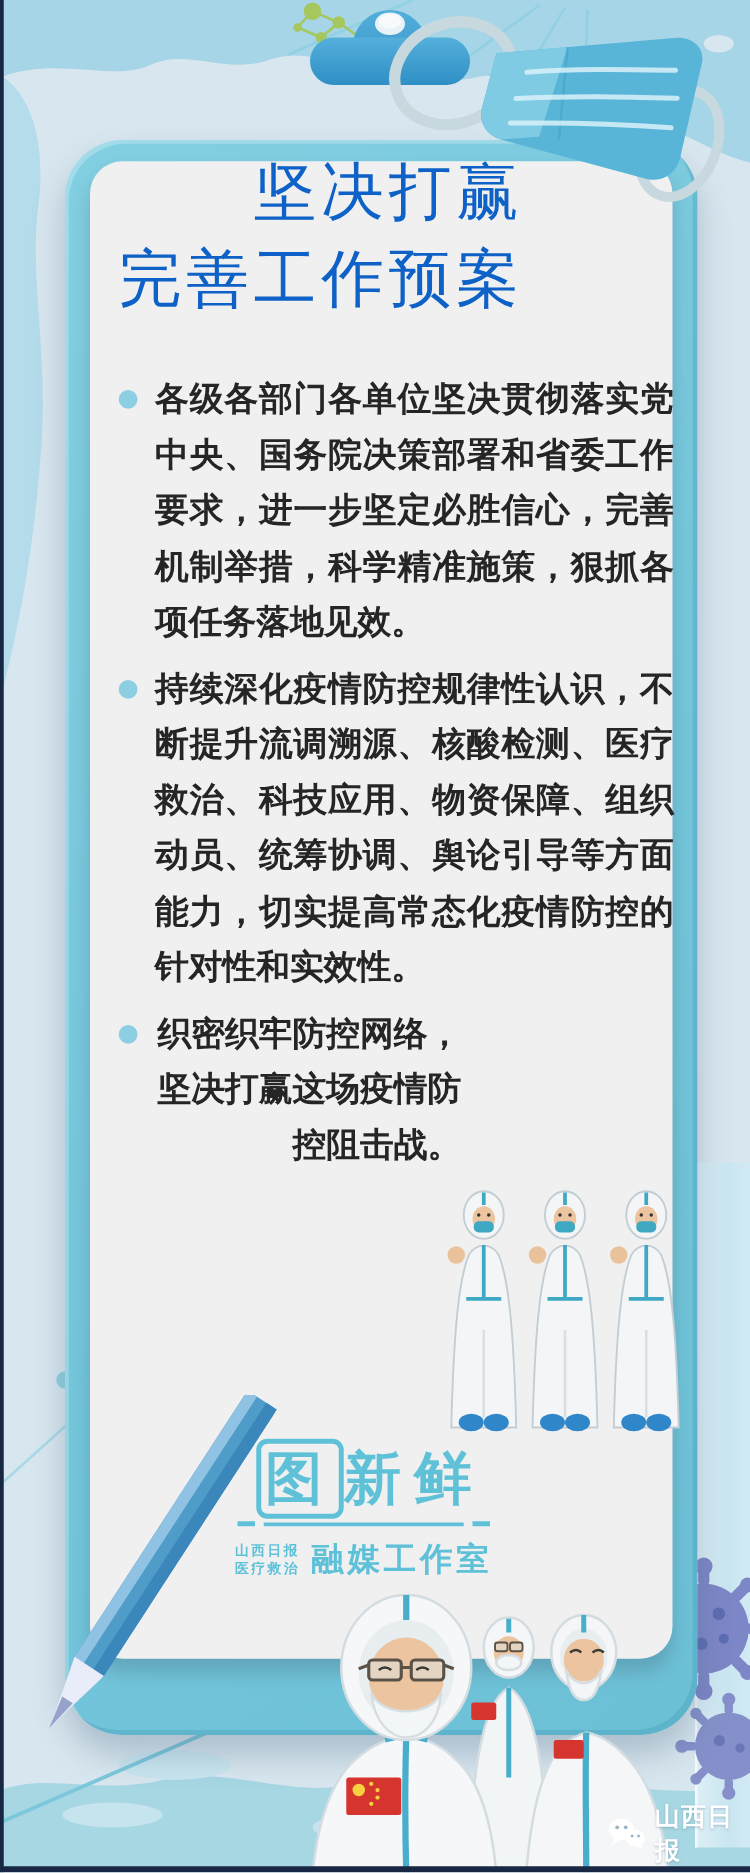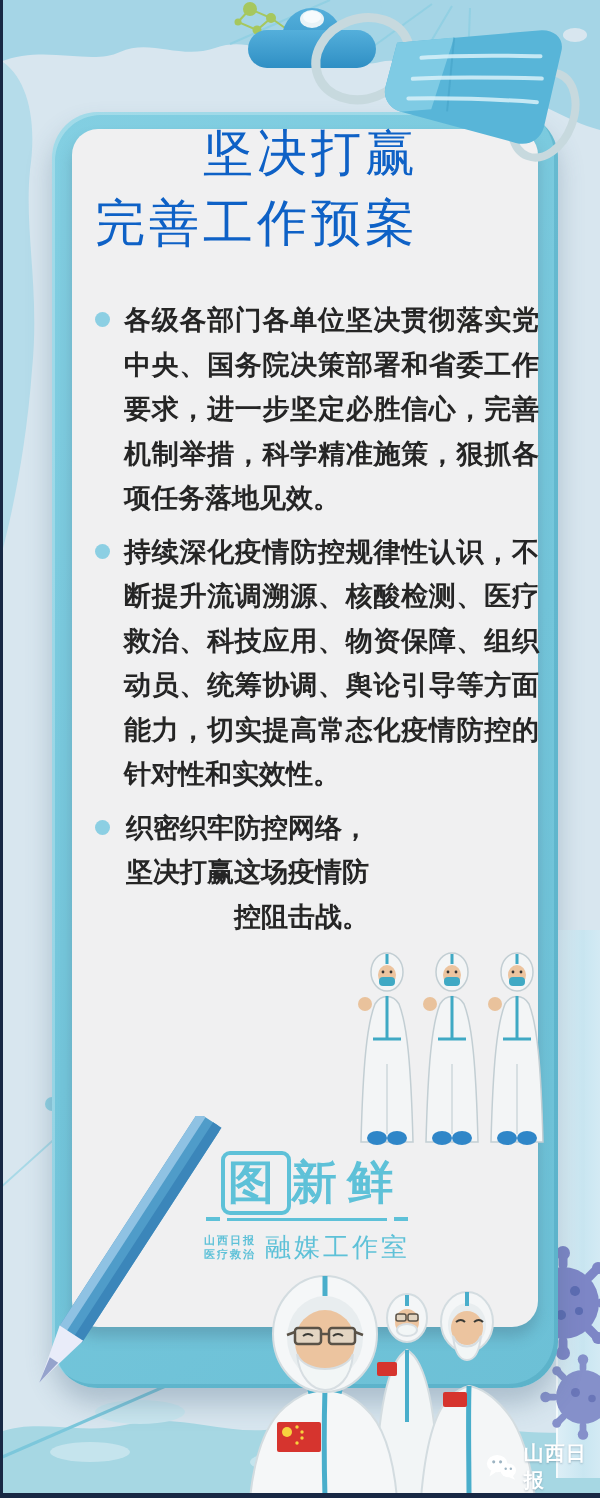--- a/index.html
+++ b/index.html
@@ -49,29 +49,29 @@
     flex:0 0 15px;width:15px;height:15px;border-radius:50%;
     background:var(--bullet_dot,#8ccfe3);margin:14px 14px 0 0;
   }
   .bullet-text{
     flex:1;color:var(--body_text,#252525);
     font-size:27px;line-height:44.5px;font-weight:700;text-align:justify;
   }
   .b3-wrap{width:245px;text-align:right;}
   .medics-small{position:absolute;left:352px;top:944px;z-index:5;}
   
-  .logo-block{position:absolute;left:157px;top:1156px;width:300px;z-index:5;text-align:center;color:var(--logo_teal,#5ec1d8);}
+  .logo-block{position:absolute;left:141px;top:1156px;width:300px;z-index:5;text-align:center;color:var(--logo_teal,#5ec1d8);}
   .logo-name{font-size:46px;font-weight:900;letter-spacing:10px;line-height:52px;text-indent:10px;}
   .logo-name::first-letter{border:4px solid var(--logo_teal,#5ec1d8);border-radius:9px;padding:0 3px 2px;}
   .logo-divider{display:flex;align-items:center;justify-content:center;gap:7px;margin:9px auto 9px;width:220px;}
   .logo-divider .dash{width:14px;height:4px;background:var(--logo_teal,#5ec1d8);}
   .logo-divider .line{width:160px;height:3px;background:var(--logo_teal,#5ec1d8);}
   .logo-sub{display:flex;align-items:center;justify-content:center;gap:9px;}
   .logo-org{text-align:left;font-size:11px;font-weight:700;letter-spacing:2px;line-height:14px;}
-  .logo-studio{font-size:26px;font-weight:400;letter-spacing:3px;}
+  .logo-studio{font-size:26px;font-weight:700;letter-spacing:3px;}
   .pencil{position:absolute;left:0;top:1116px;z-index:7;}
   .medics-big{position:absolute;left:225px;top:1262px;z-index:7;}
   
   .watermark{position:absolute;left:486px;top:1440px;z-index:8;display:flex;align-items:center;gap:7px;}
   .watermark .wm-label{color:#ffffff;font-size:20px;font-weight:600;letter-spacing:1px;text-shadow:0 1px 2px rgba(80,110,130,.4);}
   
   .edge-left{position:absolute;left:0;top:0;width:3px;height:1498px;background:#182844;z-index:9;}
   .edge-bottom{position:absolute;left:0;top:1493px;width:600px;height:5px;background:#182844;z-index:9;}
 </style>
 </head>

